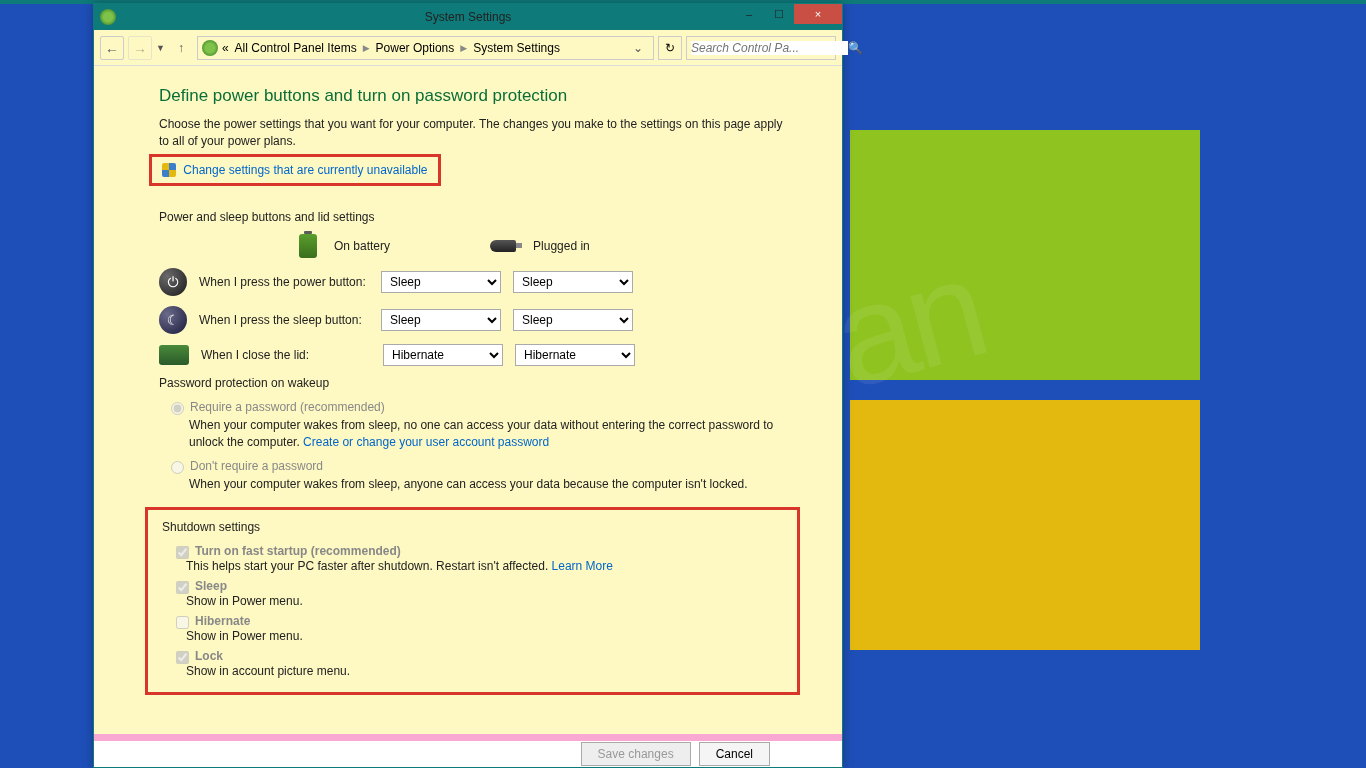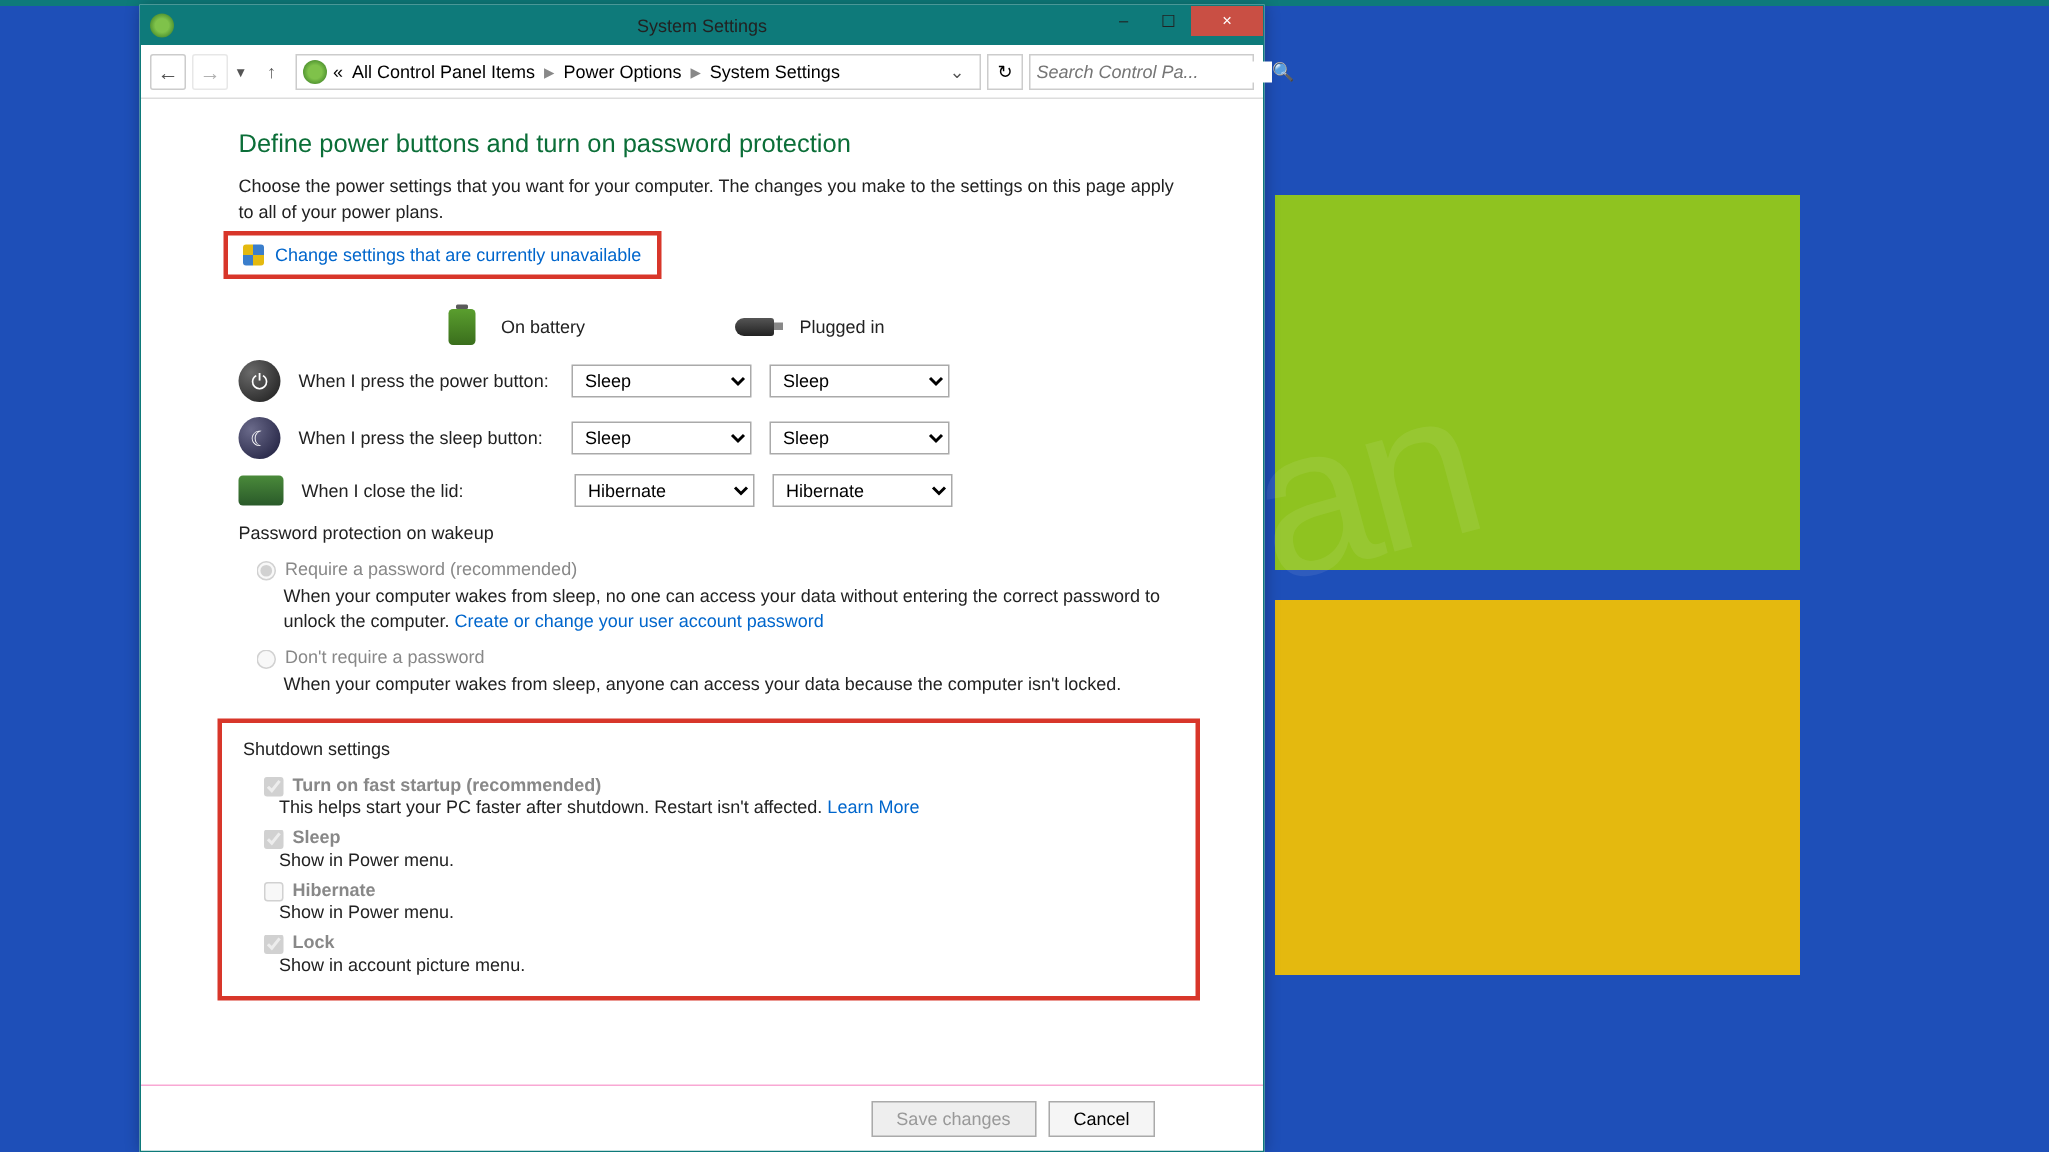--- a/index.html
+++ b/index.html
@@ -2,21 +2,21 @@
 <html><head>
 <meta charset="utf-8">
 <style>
 *{box-sizing:border-box;margin:0;padding:0;font-family:"Segoe UI",Tahoma,sans-serif;font-size:12px}
 body{width:1366px;height:768px;background:#1e4fb8;overflow:hidden;position:relative}
 .topbar{position:absolute;top:0;left:0;width:100%;height:4px;background:#0e7a7a}
 .watermark{position:absolute;top:50%;left:50%;transform:translate(-50%,-50%) rotate(-15deg);font-size:140px;font-weight:300;color:rgba(255,255,255,0.08);pointer-events:none;z-index:5;letter-spacing:-5px}
 .tile{position:absolute;left:850px;width:350px;height:250px}
 .tile.green{top:130px;background:#8fc320}
 .tile.yellow{top:400px;background:#e4b90f}
-.window{position:absolute;left:93px;top:3px;width:750px;height:765px;background:#ffffff;border:1px solid #0e7a7a;box-shadow:0 0 10px rgba(0,0,0,0.3);z-index:10;display:flex;flex-direction:column}
+.window{position:absolute;left:93px;top:3px;width:750px;height:765px;background:#fef9c3;border:1px solid #0e7a7a;box-shadow:0 0 10px rgba(0,0,0,0.3);z-index:10;display:flex;flex-direction:column}
 .titlebar{height:26px;background:#0e7a7a;display:flex;align-items:center;color:#000;position:relative}
 .titlebar .icon{width:16px;height:16px;margin-left:6px;background:radial-gradient(circle,#7fc24a 40%,#2a6e1c 100%);border-radius:50%}
 .titlebar .title{position:absolute;left:0;right:0;text-align:center;color:#222}
 .winbtns{position:absolute;right:0;top:0;display:flex}
 .winbtn{width:30px;height:20px;display:flex;align-items:center;justify-content:center;color:#222;font-size:11px;cursor:pointer}
 .winbtn.close{background:#c94f44;color:#fff;width:48px}
 .navbar{height:36px;border-bottom:1px solid #ddd;display:flex;align-items:center;padding:0 6px;gap:4px}
 .navbtn{width:24px;height:24px;border:1px solid #ccc;border-radius:2px;display:flex;align-items:center;justify-content:center;color:#555;cursor:pointer}
 .navbtn.disabled{opacity:.45}
 .navarrow{font-size:14px}
@@ -55,21 +55,21 @@
 select.dd{width:120px;height:22px;border:1px solid #aaa;background:#fff;padding:0 4px}
 .radio-row{display:flex;align-items:flex-start;margin:8px 0 0 12px;gap:6px}
 .radio-row input{margin-top:2px}
 .radio-lbl{color:#888}
 .radio-desc{margin:2px 0 8px 30px;line-height:1.4}
 .redbox2{border:3px solid #d8362a;padding:10px 14px;margin-top:14px;margin-left:-14px;margin-right:-14px}
 .chkrow{display:flex;align-items:center;margin:6px 0 0 14px;gap:6px}
 .chkrow input{margin-top:2px}
 .chkrow .cb-lbl{font-weight:600;color:#888}
 .chkdesc{margin:0 0 4px 24px;color:#222}
-.footer{position:absolute;bottom:0;left:0;right:0;height:44px;border-top:1px solid #f9a8d4;display:flex;align-items:center;justify-content:flex-end;padding:0 72px;gap:8px;background:#fff}
+.footer{position:absolute;bottom:0;left:0;right:0;height:33px;border-top:7px solid #f9a8d4;display:flex;align-items:center;justify-content:flex-end;padding:0 72px;gap:8px;background:#fff}
 .btn{height:24px;padding:0 16px;border:1px solid #aaa;background:#f5f5f5;cursor:pointer}
 .btn.disabled{color:#999;background:#eee}
 </style>
 </head>
 <body>
 
 <div class="topbar"></div>
 <div class="watermark">fsetiyawan</div>
 <div class="tile green"></div>
 <div class="tile yellow"></div>
@@ -117,20 +117,21 @@
 
   <div class="content">
     <h1 class="main">Define power buttons and turn on password protection</h1>
     <p class="desc">Choose the power settings that you want for your computer. The changes you make to the settings on this page apply to all of your power plans.</p>
 
     <div class="redbox">
       <span class="shield"></span>
       <span class="link">Change settings that are currently unavailable</span>
     </div>
 
+    <p class="section-h">Power and sleep buttons and lid settings</p>
 
     <div class="iconrow">
       <div class="ib">
           <div class="battery"></div>
           <span>On battery</span>
         </div>
       <div class="ib">
           <div class="plug"></div>
           <span>Plugged in</span>
         </div>

